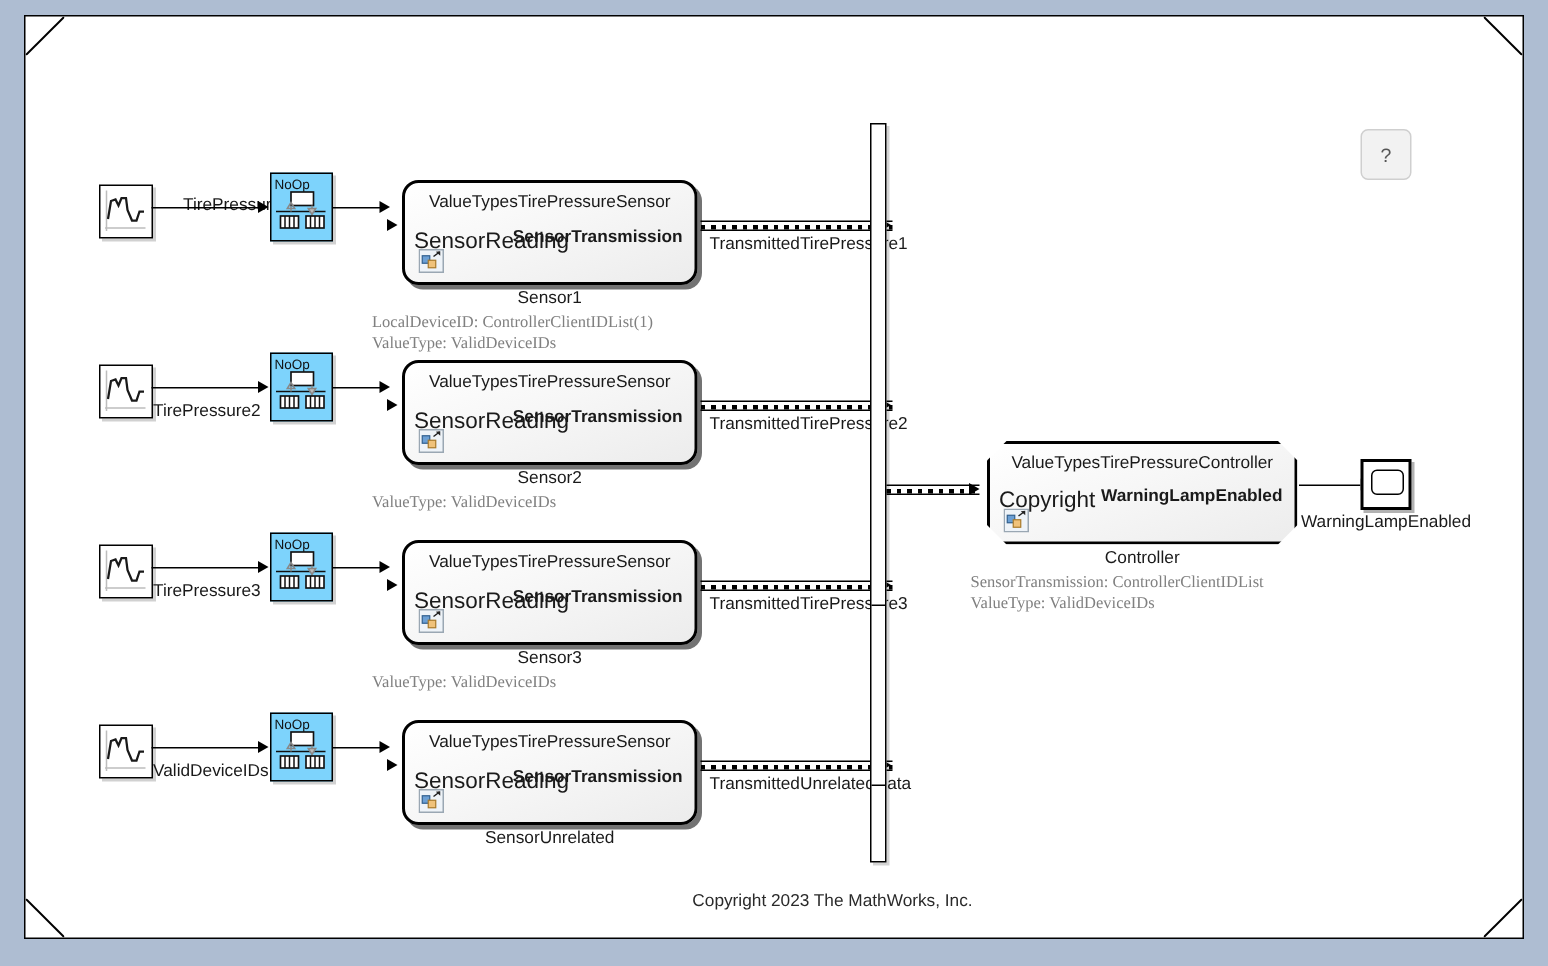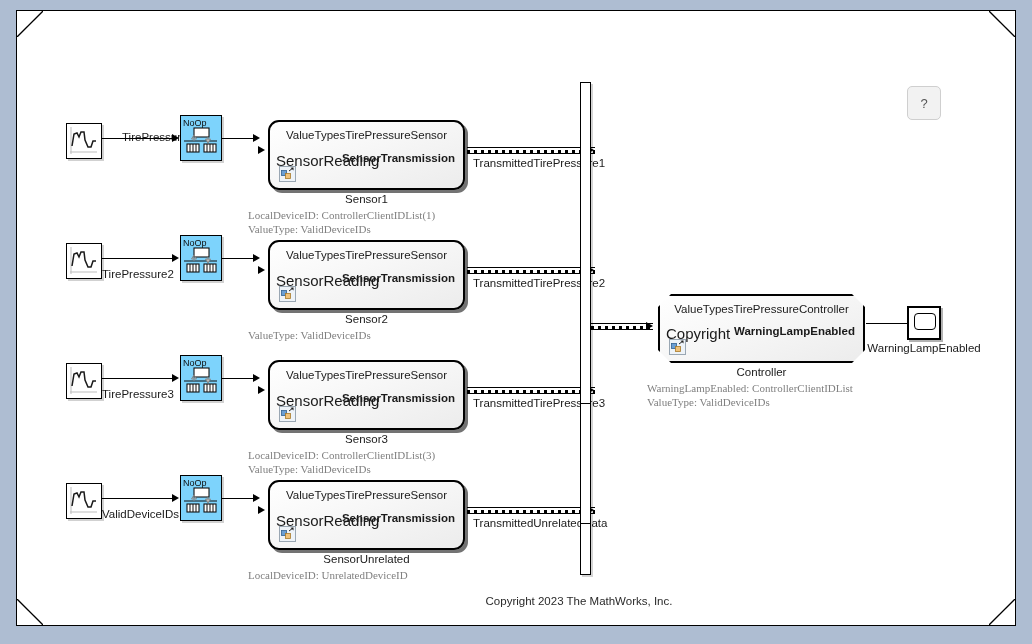--- a/index.html
+++ b/index.html
@@ -436,21 +436,20 @@
       </div>
     </div>
     <div class="arrow-head" style="left:241px; top:374.5px;"></div>
     <div class="busline" style="left:450px; top:375.5px; width:128px;">
       <div class="busline-dots"></div>
     </div>
     <div class="arrow-head" style="left:570px; top:374.5px;"></div>
     <div class="sig-label" style="left:456px; top:386px;">TransmittedTirePressure3</div>
     <div class="block-name" style="left:251px; top:422px; width:197px;">Sensor3</div>
     <div class="block-annot" style="left:231px; top:437px; width:237px;">
-      <div>LocalDeviceID: ControllerClientIDList(3)</div>
       <div>ValueType: ValidDeviceIDs</div>
     </div>
 
     <div class="src-block abs" style="left:49px; top:472px;">
       <svg width="33" height="33" viewBox="0 0 33 33">
         <rect x="0.5" y="0.5" width="32" height="32" fill="#fff" stroke="none"></rect>
         <line x1="4" y1="3" x2="4" y2="30" stroke="#bdbdbd" stroke-width="1"></line>
         <line x1="3" y1="28" x2="30" y2="28" stroke="#bdbdbd" stroke-width="1"></line>
         <polyline points="5,22 7,10 10,9 12,13 14,8 17,8 18,16 21,23 24,23 26,17 29,17" fill="none" stroke="#1a1a1a" stroke-width="1.5"></polyline>
       </svg>
@@ -495,23 +494,20 @@
         </svg>
       </div>
     </div>
     <div class="arrow-head" style="left:241px; top:494.5px;"></div>
     <div class="busline" style="left:450px; top:495.5px; width:128px;">
       <div class="busline-dots"></div>
     </div>
     <div class="arrow-head" style="left:570px; top:494.5px;"></div>
     <div class="sig-label" style="left:456px; top:506px;">TransmittedUnrelatedData</div>
     <div class="block-name" style="left:251px; top:542px; width:197px;">SensorUnrelated</div>
-    <div class="block-annot" style="left:231px; top:557px; width:237px;">
-      <div>LocalDeviceID: UnrelatedDeviceID</div>
-    </div>
 
     <div id="bus-bar" style="left:563px; top:71px; width:11px; height:493px;">
       <div class="bus-div" style="top:320px;"></div>
       <div class="bus-div" style="top:440px;"></div>
     </div>
 
     <div class="busline" style="left:574px; top:311.5px; width:62px;">
       <div class="busline-dots"></div>
     </div>
     <div class="arrow-head" style="left:629px; top:310.5px;"></div>
@@ -525,32 +521,32 @@
           <rect x="0.5" y="0.5" width="16" height="15" fill="#eef3f8" stroke="#9aa7b3" stroke-width="1"></rect>
           <rect x="2.5" y="4.5" width="5" height="5" fill="#6b9fd4" stroke="#31608f" stroke-width="0.8"></rect>
           <rect x="6.5" y="7.5" width="5" height="5" fill="#f0c27a" stroke="#a87a2a" stroke-width="0.8"></rect>
           <line x1="10" y1="5" x2="14" y2="2" stroke="#222" stroke-width="1"></line>
           <polygon points="14.5,1.5 14.5,4.5 11.5,1.8" fill="#222"></polygon>
         </svg>
       </div>
     </div>
     <div class="block-name" style="left:641px; top:355px; width:207px;">Controller</div>
     <div class="block-annot" style="left:630px; top:370px; width:229px;">
-      <div>WarningLampEnabled: ControllerClientIDList</div>
+      <div>SensorTransmission: ControllerClientIDList</div>
       <div>ValueType: ValidDeviceIDs</div>
     </div>
 
     <div class="hline" style="left:849px; top:312px; width:43px;"></div>
     <div class="arrow-head" style="left:890px; top:307.5px;"></div>
 
     <div class="scope-block" style="left:890px; top:295px;">
       <div class="scope-inner"></div>
     </div>
     <div class="block-name" style="left:840px; top:331px; width:134px;">WarningLampEnabled</div>
 
     <div id="help-block" style="left:890px; top:75px;">
       <span>?</span>
     </div>
 
-    <div id="copyright" style="left:262px; top:584px; width:600px;">Copyright 2023 The MathWorks, Inc.</div>
+    <div id="copyright" style="left:238px; top:584px; width:600px;">Copyright 2023 The MathWorks, Inc.</div>
 
   </div>
 </div>
 
 </body></html>

